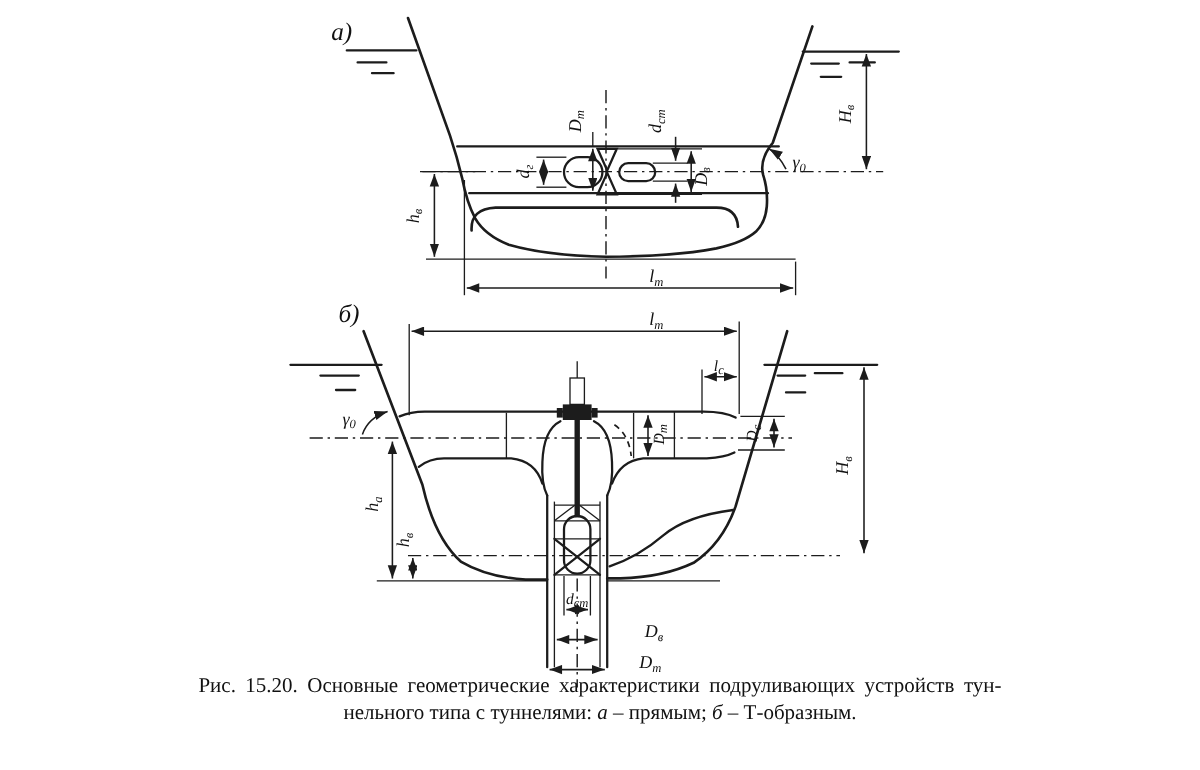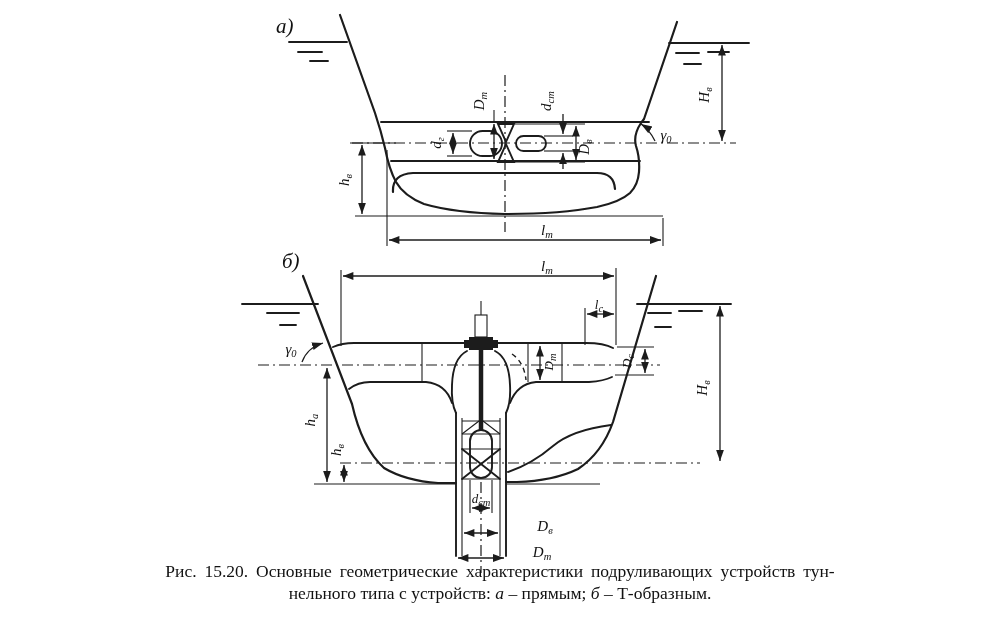--- a/index.html
+++ b/index.html
@@ -244,15 +244,15 @@
     </g>
     <g>
       <line class="s-dim" x1="458" y1="558" x2="504" y2="558" marker-start="url(#as)" marker-end="url(#ae)"></line>
       <text class="lbl" x="542" y="557"><tspan>D</tspan><tspan class="sub" dy="3">т</tspan></text>
     </g>
   </g>
 </svg>
 
 <div class="caption">
   <div class="l1">Рис. 15.20. Основные геометрические характеристики подруливающих устройств тун-</div>
-  <div><span>нельного типа с устройств: </span><i>а</i><span> – прямым; </span><i>б</i><span> – Т-образным.</span></div>
+  <div><span>нельного типа с туннелями: </span><i>а</i><span> – прямым; </span><i>б</i><span> – Т-образным.</span></div>
 </div>
 </div>
 
 </body></html>

